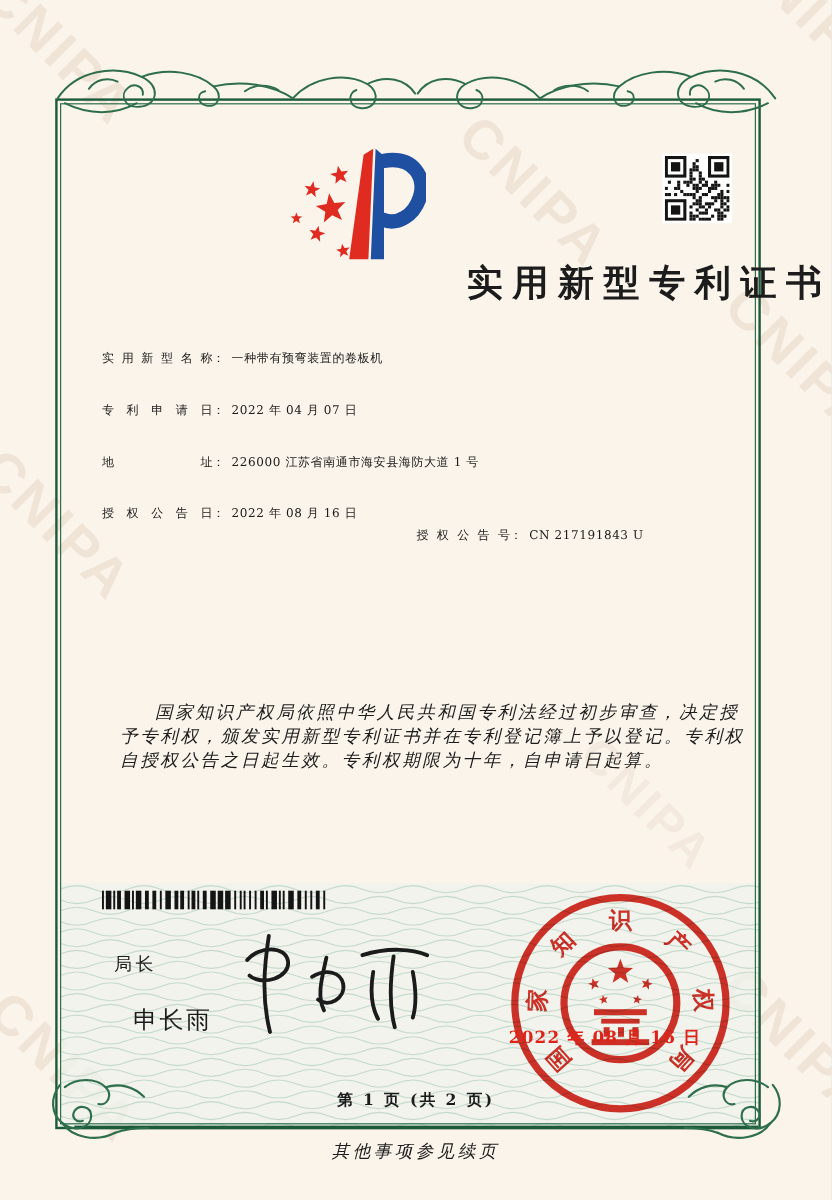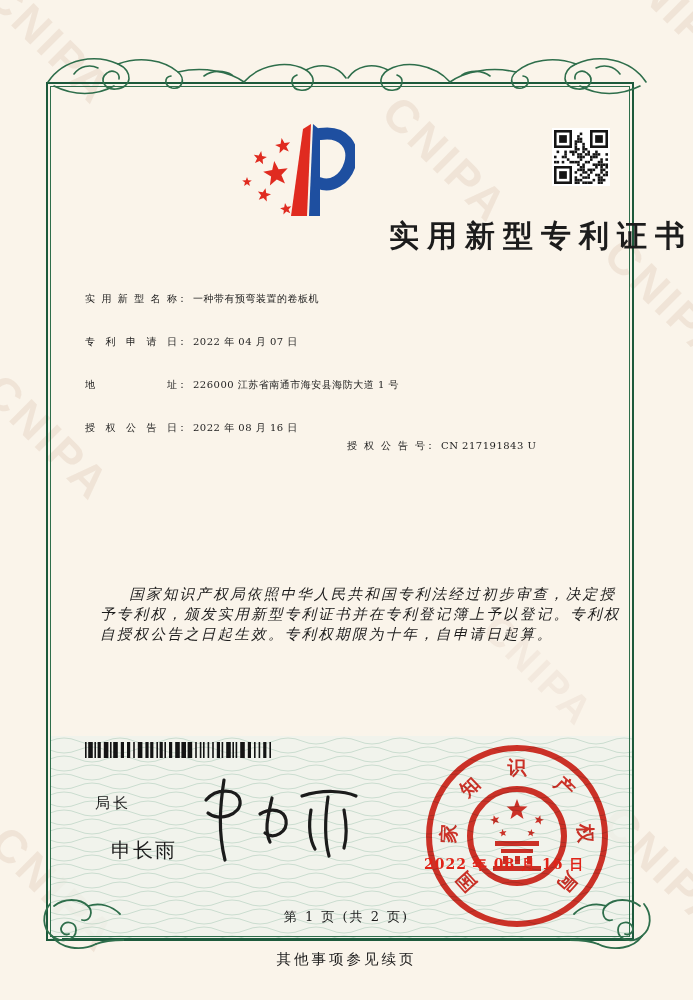--- a/index.html
+++ b/index.html
@@ -40,23 +40,23 @@
   
   #barcode{position:absolute;left:85px;top:742px;width:190px;height:16px;z-index:5;}
   #director-title{position:absolute;left:95px;top:794px;font-size:15px;letter-spacing:3px;z-index:5;font-family:Liberation Mono, monospace;}
   #director-name{position:absolute;left:111px;top:837px;font-size:20px;letter-spacing:2px;z-index:5;}
   #signature{position:absolute;left:190px;top:770px;width:185px;height:102px;z-index:5;}
   #seal{position:absolute;left:416px;top:740px;width:202px;height:192px;z-index:6;
         mix-blend-mode:multiply;opacity:0.95;}
   #seal-date{position:absolute;left:424px;top:856px;width:160px;font-size:14px;font-weight:bold;
              color:#e02318;letter-spacing:1px;z-index:7;white-space:nowrap;}
   #page-indicator{position:absolute;left:0;top:908px;width:100%;text-align:center;
-                  font-size:13px;letter-spacing:2px;z-index:5;}
+                  font-size:13px;letter-spacing:2px;z-index:5;font-weight:bold;}
   #footer-note{position:absolute;left:0;top:950px;width:100%;text-align:center;
-               font-size:14.5px;letter-spacing:3px;z-index:5;}
+               font-size:14.5px;font-style:italic;letter-spacing:3px;z-index:5;}
 </style>
 </head>
 <body>
 
 <div id="page">
 
   <span class="wm" style="left:-28px;top:14px;">CNIPA</span>
   <span class="wm" style="left:598px;top:-18px;">CNIPA</span>
   <span class="wm" style="left:368px;top:132px;">CNIPA</span>
   <span class="wm" style="left:590px;top:274px;">CNIPA</span>

